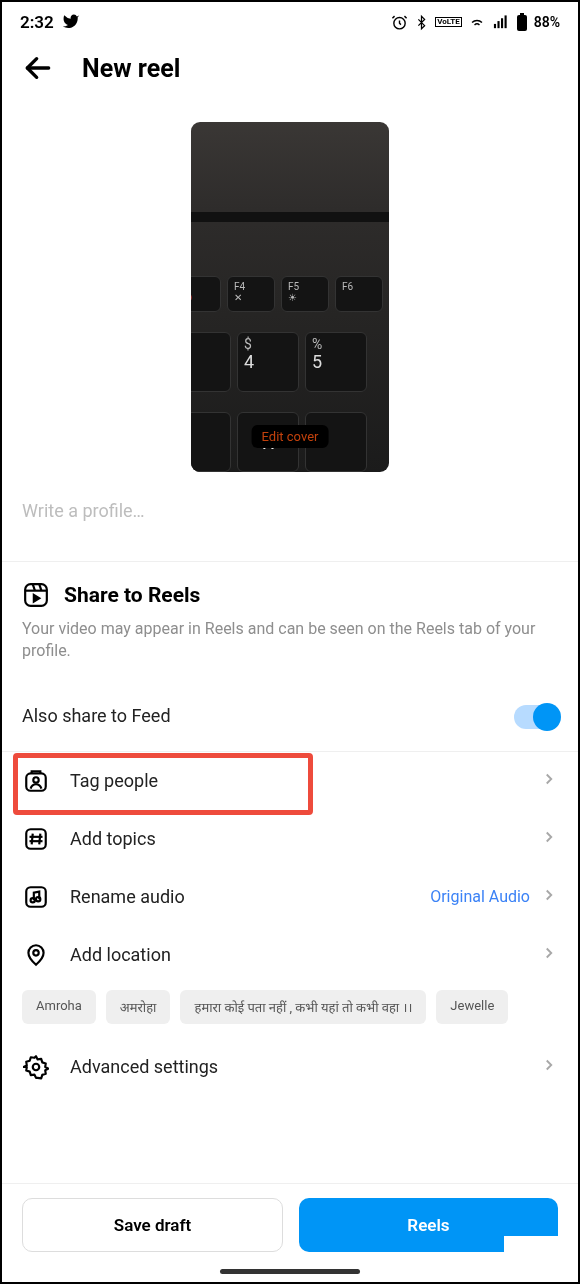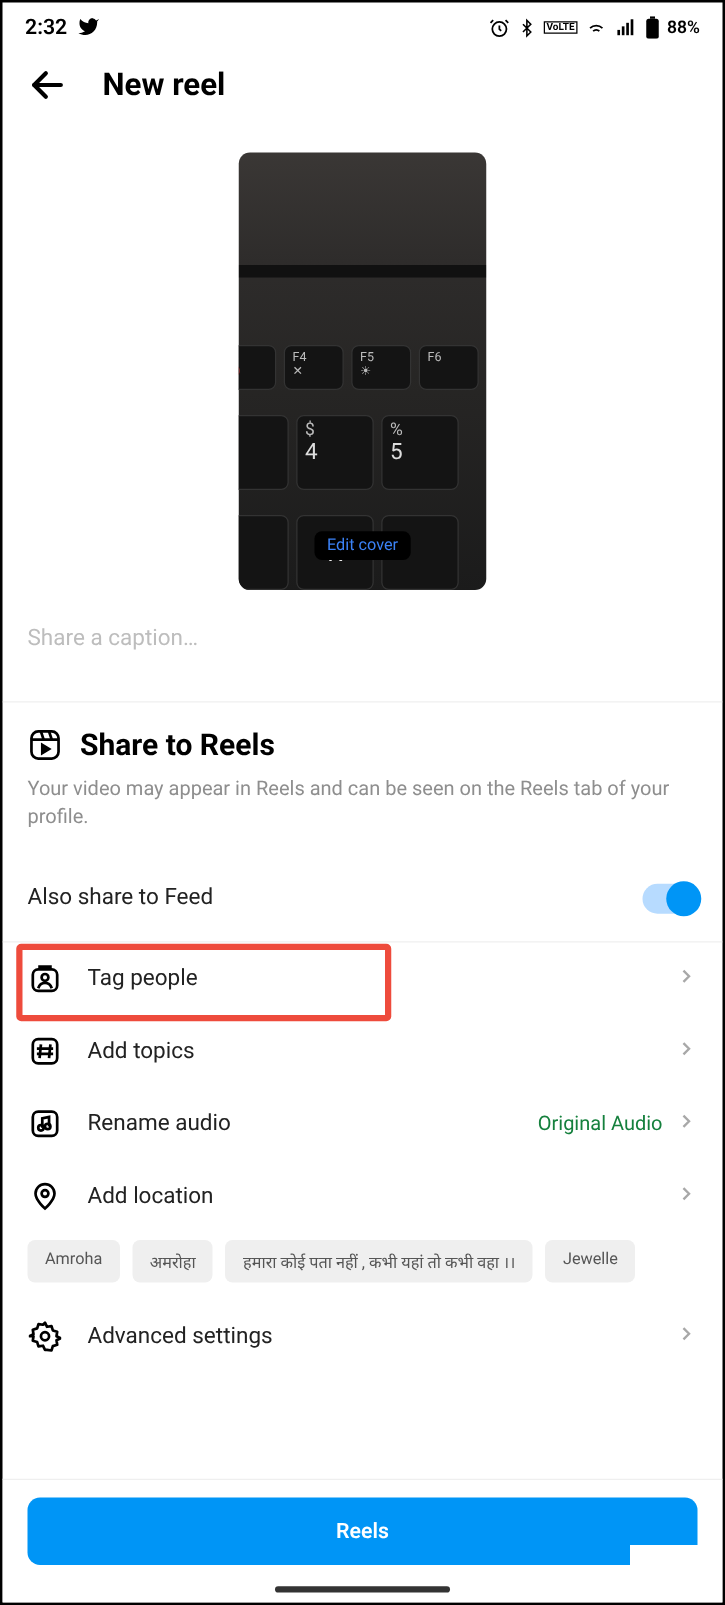--- a/index.html
+++ b/index.html
@@ -80,41 +80,41 @@
   .key.small { width:48px; height:36px; }
   .key.big { width:62px; height:60px; font-size:14px;}
   .key.big .sym { font-size:14px;}
   .key.big .num { font-size:18px; color:#ddd;}
   .edit-cover {
     position:absolute;
     bottom: 24px;
     left: 50%;
     transform: translateX(-50%);
     background:#000;
-    color:#3b82f6;
+    color:#c2410c;
     font-size:13px;
     padding: 4px 10px;
     border-radius:6px;
   }
   .caption-area {
     padding: 0 20px 40px;
     font-size: 18px;
     color:#bdbdbd;
   }
   .divider { height:1px; background:#efefef; width:100%; }
   .section {
     padding: 20px;
   }
   .share-row {
     display:flex;
     align-items:center;
     gap:14px;
     margin-bottom:10px;
   }
-  .share-title { font-size:24px; font-weight:700; }
+  .share-title { font-size:21px; font-weight:700; }
   .share-desc { font-size:16px; color:#8e8e8e; line-height:1.4; margin-top:6px; }
   .feed-row {
     display:flex;
     justify-content:space-between;
     align-items:flex-start;
     padding: 22px 20px;
   }
   .feed-label { font-size:18px; color:#222; }
   .toggle {
     width:44px; height:24px;
@@ -135,21 +135,21 @@
     align-items:center;
     justify-content:space-between;
     padding: 16px 20px;
   }
   .option-left {
     display:flex;
     align-items:center;
     gap: 20px;
   }
   .option-label { font-size:18px; color:#222; }
-  .option-value { font-size:16px; color:#15803d; margin-right:10px;}
+  .option-value { font-size:16px; color:#3b82f6; margin-right:10px;}
   .chev { color:#a8a8a8; }
   .highlight-box {
     position:absolute;
     border:5px solid #ee4b3c;
     border-radius:4px;
     left:11px;
     width:300px;
     height:62px;
     pointer-events:none;
   }
@@ -272,21 +272,21 @@
     </div>
     <div class="key-row bot-row">
       <div class="key big"></div>
       <div class="key big" style="color:#eee;font-size:20px;justify-content:center;align-items:center;">R</div>
       <div class="key big"></div>
     </div>
     <div class="edit-cover">Edit cover</div>
   </div>
 </div>
 
-<div class="caption-area">Share a caption…</div>
+<div class="caption-area">Write a profile…</div>
 
 <div class="divider"></div>
 
 <div class="section">
   <div class="share-row">
     <span class="icon-box">
       <svg width="26" height="26" viewBox="0 0 24 24" fill="none" stroke="#000" stroke-width="2">
           <rect x="2" y="2" width="20" height="20" rx="5"></rect>
           <line x1="2" y1="8" x2="22" y2="8"></line>
           <line x1="9" y1="2" x2="11" y2="8"></line>
@@ -405,18 +405,19 @@
     <span class="option-label">Advanced settings</span>
   </div>
   <span class="chev">
     <svg width="18" height="18" viewBox="0 0 24 24" fill="none" stroke="currentColor" stroke-width="2.5">
         <polyline points="9 6 15 12 9 18"></polyline>
       </svg>
   </span>
 </div>
 
 <div class="bottom-bar">
+  <div class="btn btn-draft">Save draft</div>
   <div class="btn btn-share">
       <span>Reels</span>
     </div>
 </div>
 
 <div class="home-indicator"></div>
 
 </body></html>

